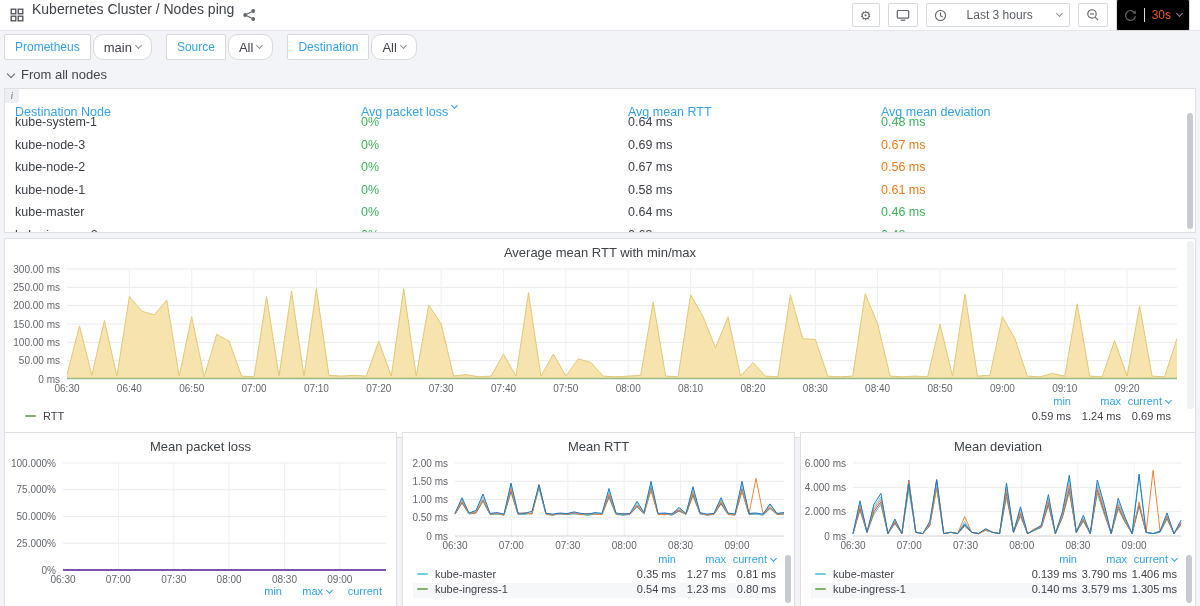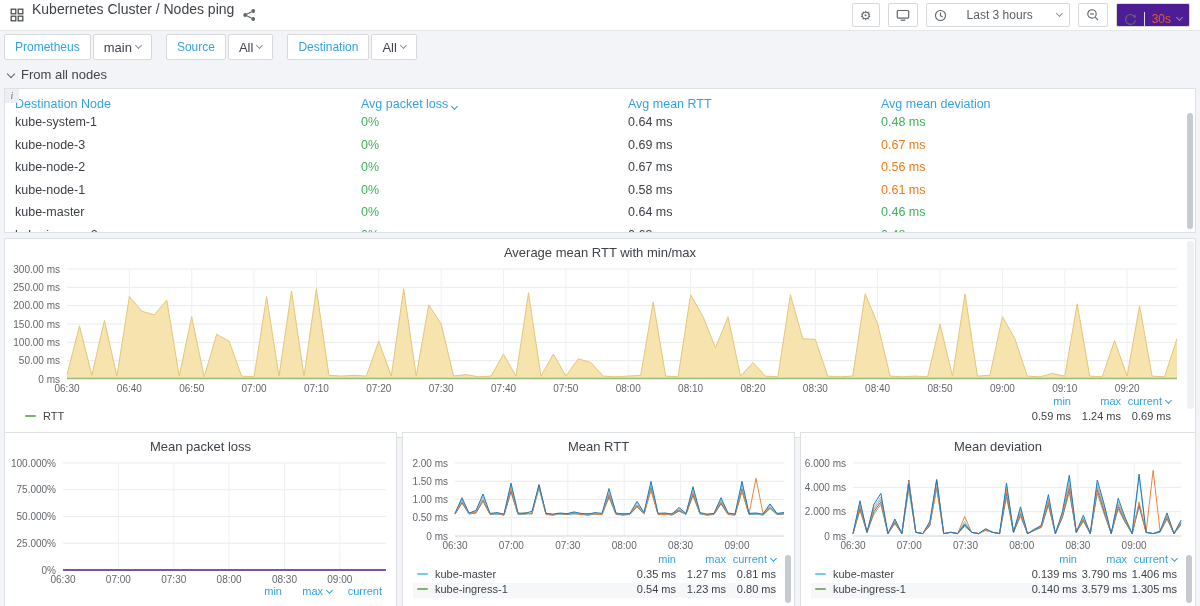--- a/index.html
+++ b/index.html
@@ -8,47 +8,47 @@
     background:#f2f4f7;color:#41444b;
     font-family:"Liberation Sans","DejaVu Sans",sans-serif;font-size:13px;
     --link:#33a2e5;--green:#3eb15b;--orange:#eb7b18;--accent:#eb5a1c;
   }
   
   .navbar{position:absolute;top:0;left:0;right:0;height:31px;background:#fff;border-bottom:1px solid #e4e7ea;display:flex;align-items:center;padding:0 10px;box-sizing:border-box}
   .nav-title{font-size:14px;font-weight:500;color:#3e4349;margin:0 8px 12px 8px;white-space:nowrap}
   .nav-spacer{flex:1}
   .icon{display:inline-flex;align-items:center;justify-content:center}
   .nav-btn{height:24px;min-width:28px;border:1px solid #d8d9da;border-radius:2px;background:#fff;color:#5f6469;display:flex;align-items:center;justify-content:center;margin-left:8px;font-size:12px;padding:0 7px;box-sizing:border-box;cursor:pointer}
-  .nav-group{display:flex;align-items:flex-end;height:24px;border:1px solid #d8d9da;border-radius:2px;background:#4c1d95;margin-left:8px;box-sizing:border-box}
+  .nav-group{display:flex;align-items:center;height:32px;border:1px solid #d8d9da;border-radius:2px;background:#000000;margin-left:8px;box-sizing:border-box}
   .nav-group .seg{display:flex;align-items:center;padding:0 7px}
   .nav-group .seg + .seg{border-left:1px solid #d8d9da}
   .time-label{margin:0 20px;color:#5a5f66;font-size:12px}
   .refresh-val{color:var(--accent);font-weight:500;font-size:12px;margin-right:2px}
   .chev{width:5px;height:5px;border-right:1.4px solid currentColor;border-bottom:1.4px solid currentColor;display:inline-block;transform:rotate(45deg);margin:-2px 0 2px 5px}
   .chev.sm{width:4px;height:4px;margin-left:4px}
   
   .submenu{position:absolute;top:32px;left:0;right:0;height:30px;display:flex;align-items:center;padding:0 4px}
   .var-group{display:flex;margin-right:14px}
   .var-label{border:1px solid #d8d9da;background:#fff;color:var(--link);font-size:12px;font-weight:500;padding:0 10px;height:26px;display:flex;align-items:center;border-radius:2px;box-sizing:border-box}
-  .var-value{border:1px solid #d8d9da;background:#fff;color:#41444b;font-size:13px;padding:0 10px;height:26px;display:flex;align-items:center;border-radius:2px;margin-left:2px;box-sizing:border-box;cursor:pointer}
+  .var-value{border:1px solid #d8d9da;background:#fff;color:#41444b;font-size:13px;padding:0 10px;height:26px;display:flex;align-items:center;border-radius:10px;margin-left:2px;box-sizing:border-box;cursor:pointer}
   .var-value .chev{color:#8a8f96}
   
   .row-header{position:absolute;top:64px;left:6px;height:20px;display:flex;align-items:center;cursor:pointer;color:#41444b}
   .row-header .chev{color:#5f6469;margin:0 7px 0 2px;transform:rotate(45deg)}
   .row-title{font-size:13px;font-weight:500}
   
   .panel{position:absolute;background:#fff;border:1px solid #dcdfe4;box-sizing:border-box}
   .panel-title{position:absolute;top:0;left:0;right:0;height:26px;display:flex;align-items:center;justify-content:center;font-size:13px;font-weight:500;color:#3e4349;cursor:pointer}
   .chart-box{position:absolute;left:0;top:26px}
   
   .info-corner{position:absolute;top:0;left:0;width:14px;height:14px;background:#eceef2;color:#6a6f76;font-family:"Liberation Serif",serif;font-style:italic;font-size:10px;line-height:13px;text-align:center;border-radius:0 0 3px 0;z-index:3}
   
   #table-panel{left:4px;top:88px;width:1192px;height:145px;overflow:hidden}
   .t-head{position:absolute;top:0;left:0;right:0;height:22px}
-  .t-hcell{position:absolute;top:0;height:22px;display:flex;align-items:flex-end;color:var(--link);font-size:12.5px;font-weight:500;cursor:pointer}
+  .t-hcell{position:absolute;top:16px;height:22px;display:flex;align-items:flex-start;color:var(--link);font-size:12.5px;font-weight:500;cursor:pointer}
   .t-body{position:absolute;top:22px;left:0;right:0}
   .t-row{position:relative;height:22.5px}
   .t-cell{position:absolute;top:0;height:22.5px;display:flex;align-items:center;font-size:12.5px;color:#3b3f46}
   .c-green{color:var(--green)}
   .c-orange{color:var(--orange)}
   .col0{left:10px}.col1{left:356px}.col2{left:623px}.col3{left:876px}
   .vscroll{position:absolute;width:6px;border-radius:3px;background:#c6cad1}
   .vtrack{position:absolute;width:7px;border-radius:3px;background:#eef0f3}
   
   #main-panel{left:4px;top:238px;width:1192px;height:200px}

